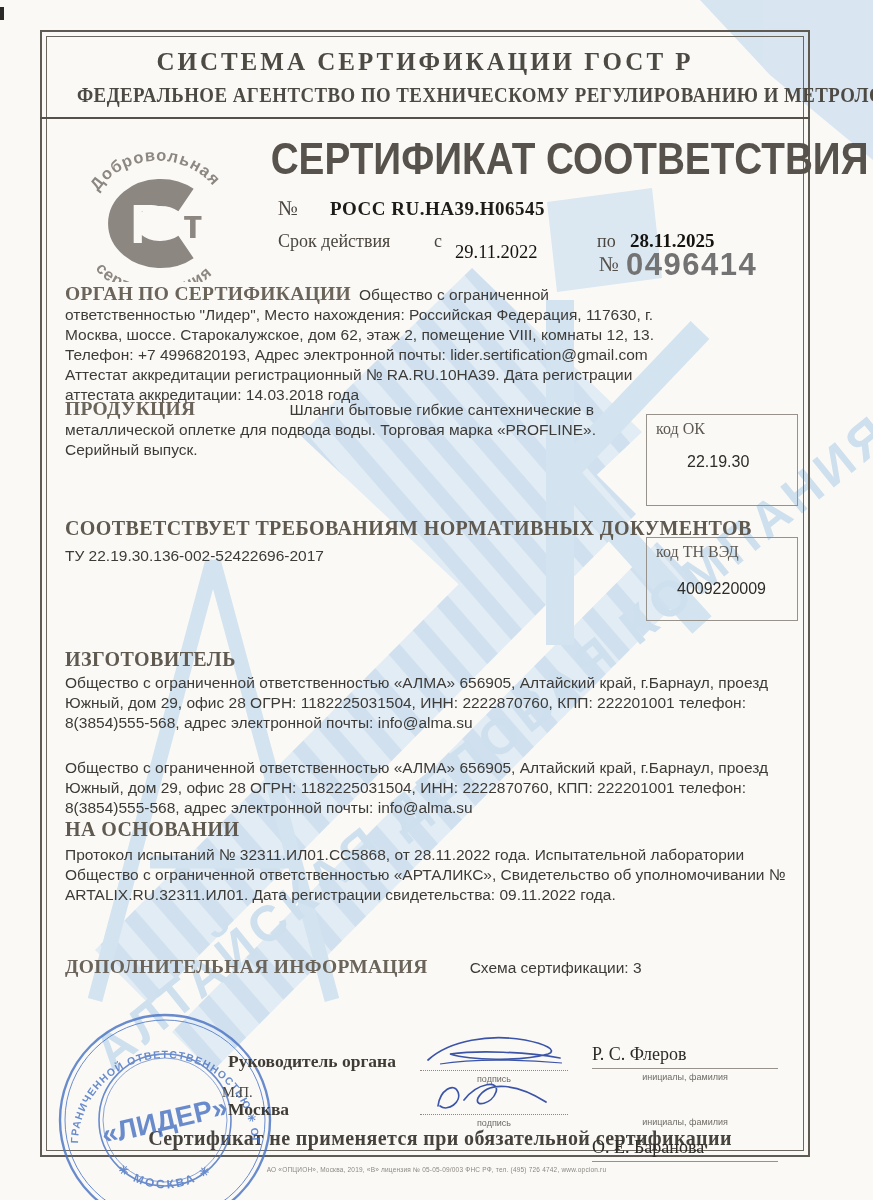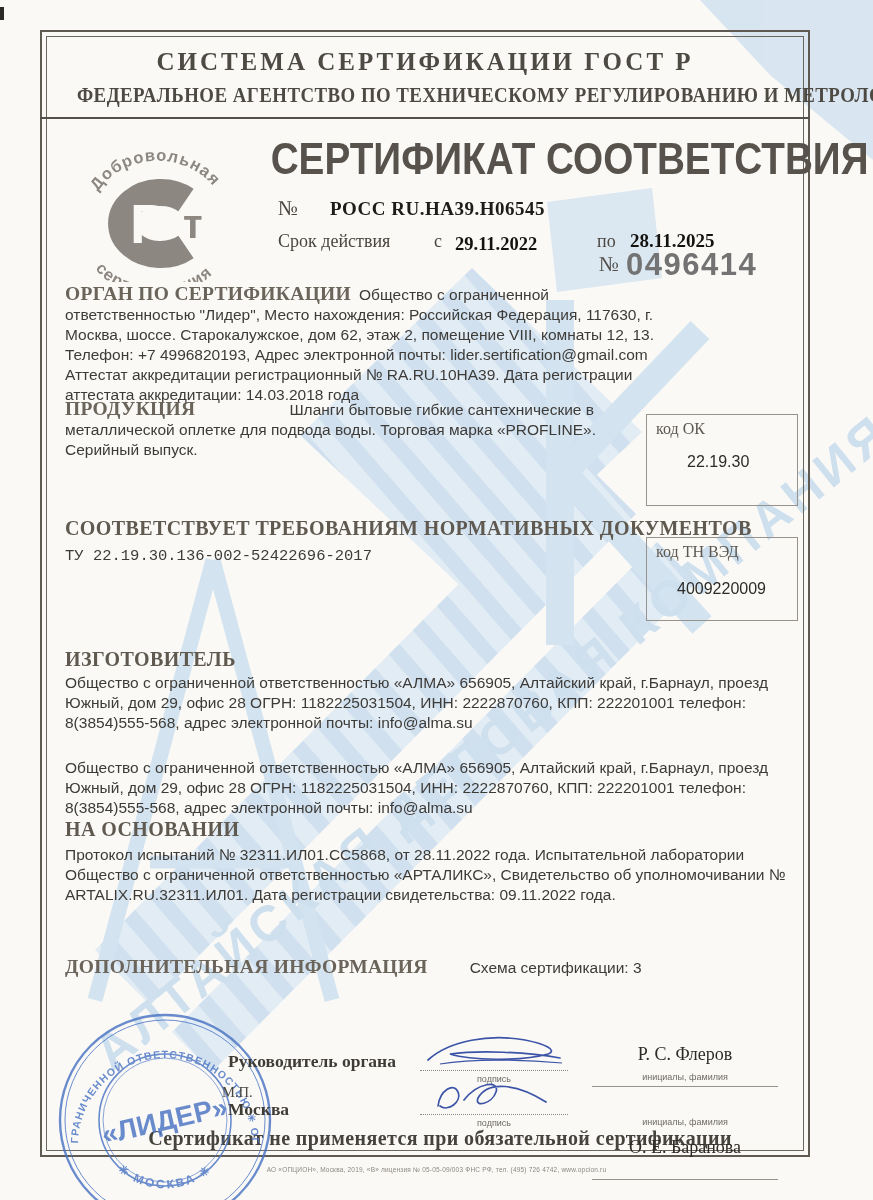--- a/index.html
+++ b/index.html
@@ -20,39 +20,39 @@
         font-size:20.5px;font-weight:bold;letter-spacing:.5px;white-space:nowrap;}
   
   .titlewrap{left:222px;top:133px;width:568px;text-align:center;z-index:2;}
   .title{display:inline-block;transform:scaleX(.86);transform-origin:center;color:#57534c;
          font-size:45px;font-weight:bold;white-space:nowrap;letter-spacing:0px;}
   
   .no-label{left:278px;top:196px;font-size:21px;color:#4a463f;z-index:2;}
   .no-value{left:330px;top:198px;font-size:19px;font-weight:bold;color:#1d1c19;letter-spacing:.5px;z-index:2;}
   .term-label{left:278px;top:231px;font-size:18px;color:#4a463f;z-index:2;}
   .term-c{left:434px;top:231px;font-size:18px;color:#4a463f;z-index:2;}
-  .term-from{left:455px;top:234px;font-size:18.5px;font-weight:bold;color:#15130f;z-index:2;}
+  .term-from{left:455px;top:242px;font-size:18.5px;font-weight:normal;color:#15130f;z-index:2;}
   .term-po{left:597px;top:231px;font-size:18px;color:#4a463f;z-index:2;}
   .term-to{left:630px;top:230px;font-size:19px;font-weight:bold;color:#15130f;z-index:2;}
   .blank-no{left:599px;top:252px;font-size:21px;color:#55504a;z-index:2;}
   .blank-num{left:626px;top:247px;font-size:31px;font-weight:bold;color:#737373;letter-spacing:1.5px;z-index:2;}
   
   .para{z-index:2;font-size:15.5px;line-height:20px;color:#3d3b38;}
   .shead{font-family:"Liberation Serif",serif;font-size:19.5px;font-weight:bold;color:#6b645a;letter-spacing:.3px;}
   .shead-big{font-family:"Liberation Serif",serif;font-size:20px;font-weight:bold;color:#5f594f;letter-spacing:.4px;z-index:2;}
   .codebox{border:1px solid #97938c;box-sizing:border-box;z-index:2;background:transparent;}
   .codebox .lbl{position:absolute;left:9px;top:5px;font-family:"Liberation Serif",serif;
                 font-size:16px;color:#5d5952;}
   .codebox .val{position:absolute;left:40px;top:38px;font-size:16px;color:#2d2c29;}
   
   .rolelbl{font-family:"Liberation Serif",serif;font-size:17.5px;font-weight:bold;color:#3f3b35;z-index:3;}
   .sigline{border-bottom:1px dotted #8d8982;z-index:3;}
   .sigcap{font-size:9px;color:#6f6b64;text-align:center;z-index:3;}
-  .namebox{text-align:center;font-family:"Liberation Serif",serif;font-size:18px;color:#2e2b27;
-           border-bottom:1px solid #97938c;padding-bottom:21px;z-index:3;}
+  .namebox{font-family:"Liberation Serif",serif;font-size:18px;color:#2e2b27;
+           border-bottom:1px solid #97938c;padding-bottom:3px;z-index:3;}
   .mp{font-family:"Liberation Serif",serif;font-size:14.5px;color:#474540;z-index:4;}
   .notice{left:120px;top:1127px;width:640px;text-align:center;z-index:2;
           font-family:"Liberation Serif",serif;font-size:20px;font-weight:bold;color:#46423c;letter-spacing:.4px;}
   .fineprint{left:0;top:1166px;width:873px;text-align:center;font-size:6.5px;color:#8d8983;z-index:2;letter-spacing:.2px;}
   .artifact{left:0;top:7px;width:4px;height:13px;background:#2a2a28;z-index:5;}
   svg text{font-family:"Liberation Sans",sans-serif;}
 </style>
 </head>
 <body>
 
@@ -134,21 +134,21 @@
   <p class="abs para" style="left:65px;top:399px;width:578px;margin:0;">
     <span class="shead" style="margin-right:94px;">ПРОДУКЦИЯ</span><span>Шланги бытовые гибкие сантехнические в металлической оплетке для подвода воды. Торговая марка «PROFLINE». Серийный выпуск.</span>
   </p>
 
   <div class="abs codebox" style="left:646px;top:414px;width:152px;height:92px;">
     <span class="lbl ser">код ОК</span>
     <span class="val sans">22.19.30</span>
   </div>
 
   <div class="abs shead-big" style="left:65px;top:517px;">СООТВЕТСТВУЕТ ТРЕБОВАНИЯМ НОРМАТИВНЫХ ДОКУМЕНТОВ</div>
-  <div class="abs para" style="left:65px;top:546px;font-family:Liberation Mono, monospace;">ТУ 22.19.30.136-002-52422696-2017</div>
+  <div class="abs para" style="left:65px;top:546px;">ТУ 22.19.30.136-002-52422696-2017</div>
 
   <div class="abs codebox" style="left:646px;top:537px;width:152px;height:84px;">
     <span class="lbl ser">код ТН ВЭД</span>
     <span class="val sans" style="left:30px;top:42px;">4009220009</span>
   </div>
 
   <div class="abs shead-big" style="left:65px;top:648px;">ИЗГОТОВИТЕЛЬ</div>
   <p class="abs para" style="left:65px;top:673px;width:728px;margin:0;">Общество с ограниченной ответственностью «АЛМА» 656905, Алтайский край, г.Барнаул, проезд Южный, дом 29, офис 28 ОГРН: 1182225031504, ИНН: 2222870760, КПП: 222201001 телефон: 8(3854)555-568, адрес электронной почты: info@alma.su</p>
 
   <p class="abs para" style="left:65px;top:758px;width:728px;margin:0;">Общество с ограниченной ответственностью «АЛМА» 656905, Алтайский край, г.Барнаул, проезд Южный, дом 29, офис 28 ОГРН: 1182225031504, ИНН: 2222870760, КПП: 222201001 телефон: 8(3854)555-568, адрес электронной почты: info@alma.su</p>

